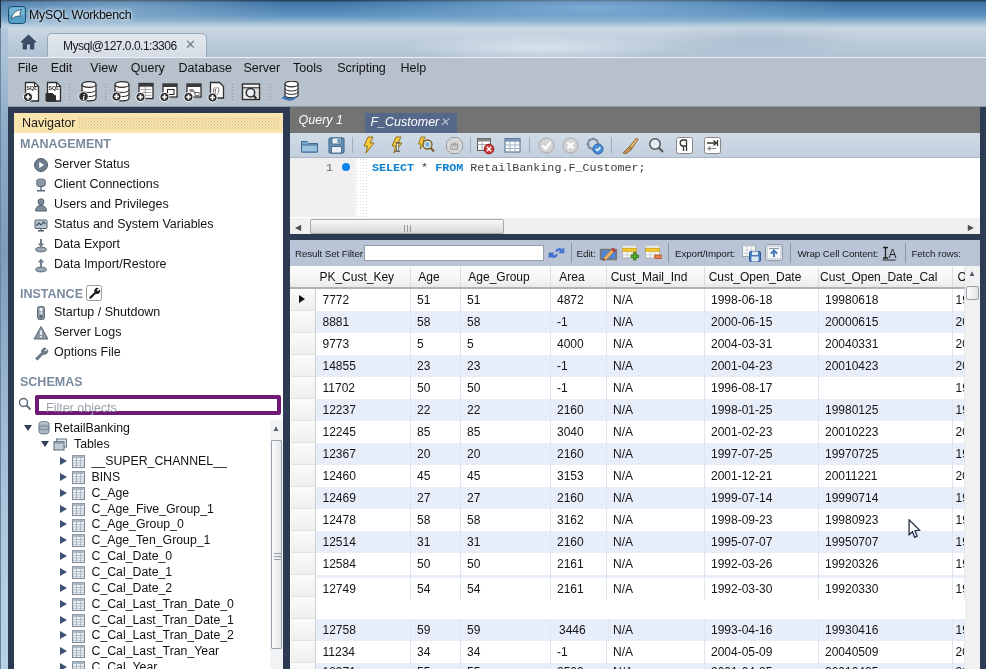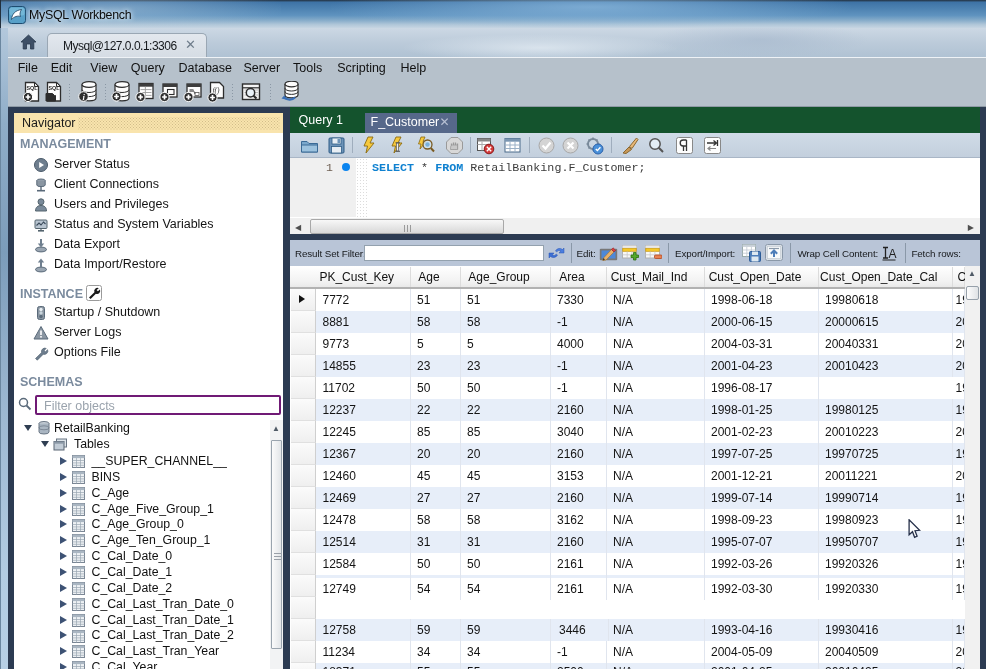--- a/index.html
+++ b/index.html
@@ -24,31 +24,31 @@
   #lframe { left:0; top:28px; width:8px; height:641px;
     background:linear-gradient(to bottom,#b3c8dc 0%,#8fadc8 15%,#7c9cba 35%,#9db8d2 60%,#b2cce2 85%,#b7d0e6 100%); border-left:1px solid #6b87a0; }
   #nav { left:14px; top:113px; width:269px; height:556px; background:#fff; overflow:hidden; font-size:12.5px; }
   #nav-hdr { position:absolute; left:0; top:0; width:269px; height:20px; background:#f9e4ad; }
   #nav-hdr .txt { position:absolute; left:8px; top:3px; color:#1a1a1a; }
   #nav-hdr .dots { position:absolute; left:64px; top:4px; width:202px; height:13px;
      background-image:radial-gradient(circle, #d2bd8a 0.8px, transparent 1px), radial-gradient(circle, #d2bd8a 0.8px, transparent 1px); background-size:3px 3px; background-position:0 0, 1.5px 1.5px; }
   .sechdr { position:absolute; left:6px; font-weight:bold; color:#7b8b9e; }
   .navitem { position:absolute; left:40px; color:#141414; white-space:nowrap; }
   .nico { position:absolute; left:19px; width:16px; height:16px; }
-  #filterbox { position:absolute; left:21px; top:282px; width:246px; height:20px; background:#fff; border:2px solid #701a75; border-radius:2px; }
+  #filterbox { position:absolute; left:21px; top:282px; width:246px; height:20px; background:#fff; border:4px solid #701a75; border-radius:2px; }
   #filterbox span { position:absolute; left:7px; top:2px; color:#9aa3ad; }
   .trow { position:absolute; color:#111; white-space:nowrap; font-size:12.3px; }
   .tri-d { width:0; height:0; border-left:4.5px solid transparent; border-right:4.5px solid transparent; border-top:6.5px solid #2f3e52; position:absolute; }
   .tri-r { width:0; height:0; border-top:4.7px solid transparent; border-bottom:4.7px solid transparent; border-left:7px solid #3d5274; position:absolute; }
   .ticon { position:absolute; width:13px; height:13px; }
   #nav-sb { position:absolute; left:256px; top:307px; width:13px; height:249px; background:#f2f3f4; }
   #nav-sb .th { position:absolute; left:1px; top:20px; width:11px; height:209px; background:linear-gradient(to right,#fbfbfb,#e2e5e8); border:1px solid #9aa4ae; border-radius:1px; }
   #nav-sb .th .grip { position:absolute; left:2px; top:112px; width:7px; height:7px; background:repeating-linear-gradient(to bottom,#9aa0a8 0 1px,transparent 1px 3px); }
   #nav-sb .ar { position:absolute; left:2px; font-size:8px; color:#4f5a66; }
-  #qtabs { left:290px; top:107px; width:690px; height:26px; background:#14532d; }
+  #qtabs { left:290px; top:107px; width:690px; height:26px; background:#737373;font-style:italic; }
   #qtabs .tab1 { position:absolute; left:8.5px; top:5.5px; font-size:12.5px; color:#fff; }
   #qtabs .tab2 { position:absolute; left:74.5px; top:6px; width:92px; height:20px; background:#56688a; }
   #qtabs .tab2 .t { position:absolute; left:6px; top:1.5px; font-size:12.5px; color:#fff; }
   #qtabs .tab2 .x { position:absolute; left:75px; top:1.5px; font-size:12px; color:#b9c2d4; }
   #etb { left:290px; top:133px; width:690px; height:25px; background:linear-gradient(to bottom,#d0dbe7,#c3cfdd); border-bottom:1px solid #a9b6c6; }
   .esep { position:absolute; top:4px; width:1px; height:16px; background:#9fadbd; }
   #editor { left:290px; top:158px; width:690px; height:59px; background:#fff; }
   #gutter { position:absolute; left:0; top:0; width:66px; height:59px; background:#f0f0f0; }
   #hatch { position:absolute; left:66px; top:0; width:11px; height:59px;
     background-image:radial-gradient(circle, #dcdcdc 0.7px, transparent 0.9px); background-size:3px 3px; }
@@ -610,21 +610,21 @@
       <div class="gh" style="left:529px;width:133.5px;padding-right:13px;">Cust_Open_Date_Cal</div>
       <div class="gh" style="left:662.5px;width:12.5px;padding-right:0px;padding-left:5px;">C</div>
     </div>
     <div class="rh" style="top:23px">
       <div style="width:0;height:0;border-top:4.5px solid transparent;border-bottom:4.5px solid transparent;border-left:6px solid #111;margin:6px 0 0 8px"></div>
     </div>
     <div class="grow" style="top:23px">
       <div class="gc" style="left:0.5px;width:94.5px;padding-left:6px">7772</div>
       <div class="gc" style="left:95px;width:50px;padding-left:6px">51</div>
       <div class="gc" style="left:145px;width:90px;padding-left:6px">51</div>
-      <div class="gc" style="left:235px;width:56px;padding-left:6px">7330</div>
+      <div class="gc" style="left:235px;width:56px;padding-left:6px">4872</div>
       <div class="gc" style="left:291px;width:98px;padding-left:6px">N/A</div>
       <div class="gc" style="left:389px;width:114px;padding-left:6px">1998-06-18</div>
       <div class="gc" style="left:503px;width:133.5px;padding-left:6px">19980618</div>
       <div class="gc" style="left:636.5px;width:12.5px;padding-left:3px">19</div>
     </div>
     <div class="rh" style="top:45px"></div>
     <div class="grow alt" style="top:45px">
       <div class="gc" style="left:0.5px;width:94.5px;padding-left:6px">8881</div>
       <div class="gc" style="left:95px;width:50px;padding-left:6px">58</div>
       <div class="gc" style="left:145px;width:90px;padding-left:6px">58</div>

